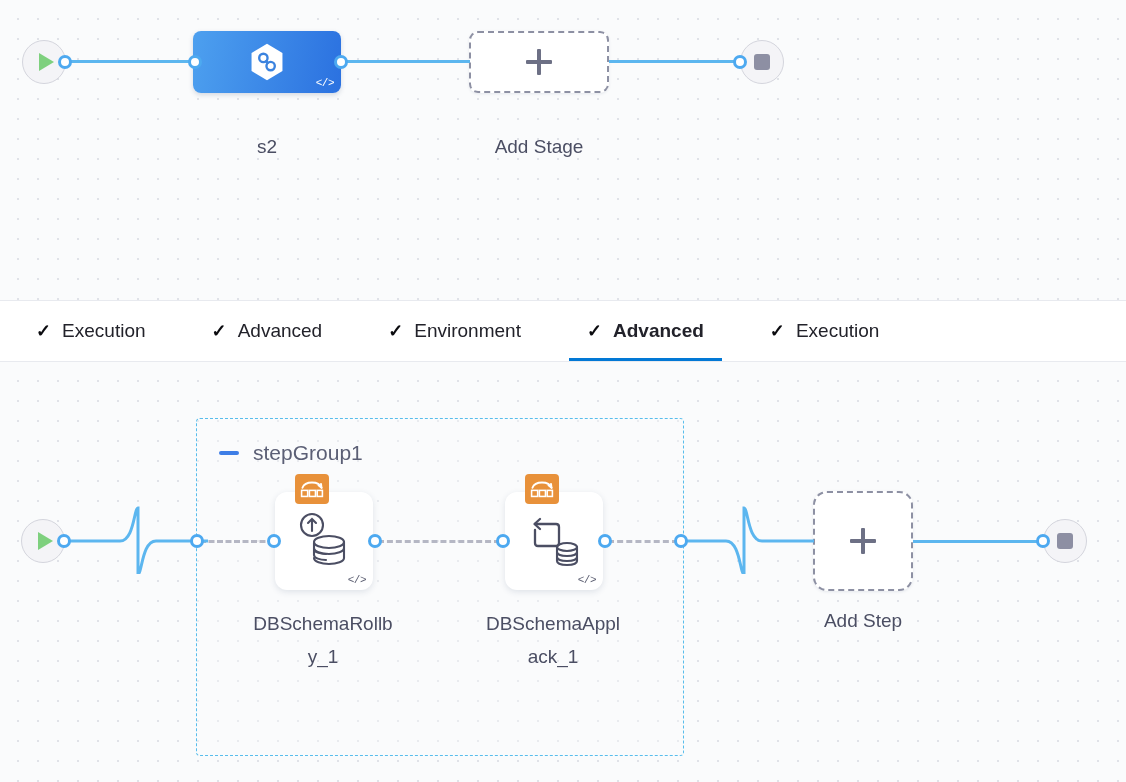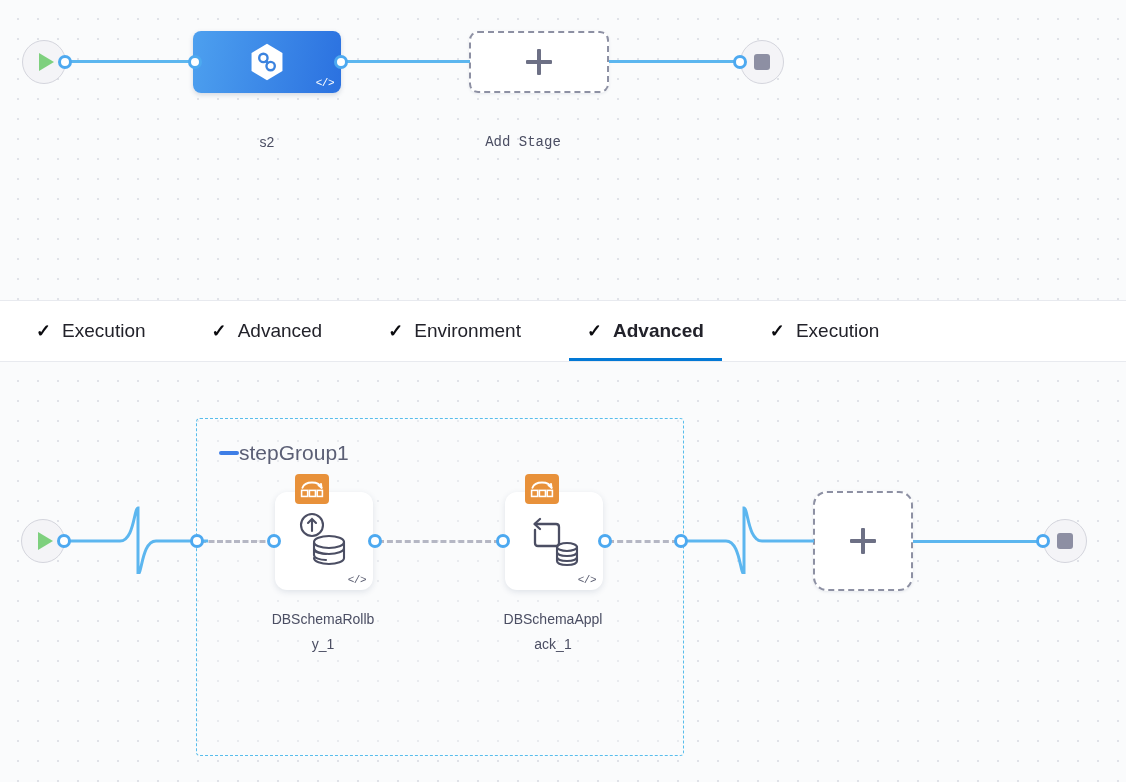--- a/index.html
+++ b/index.html
@@ -148,21 +148,21 @@
     background: #6d7085;
     border-radius: 1px;
   }
   .plus::before { left: 0; right: 0; top: 11px; height: 4px; }
   .plus::after  { top: 0; bottom: 0; left: 11px; width: 4px; }
 
   .node-label {
     position: absolute;
     text-align: center;
     color: #4b4e63;
-    font-size: 14px;
+    font-size: 19px;
     line-height: 1.75;
     white-space: pre-line;
   }
 
   
   .step-node {
     width: 98px; height: 98px;
     background: #ffffff;
     border-radius: 12px;
     box-shadow: 0 2px 6px rgba(40,60,100,.13);
@@ -181,21 +181,21 @@
   #step-group {
     position: absolute;
     border: 1.6px dashed #58bdec;
     border-radius: 4px;
     background: rgba(250,251,253,0.35);
     box-sizing: border-box;
   }
   #step-group-header {
     position: absolute;
     top: 22px; left: 22px;
-    display: flex; align-items: center; 
+    display: flex; align-items: center; gap: 14px;
   }
   .minus-icon {
     width: 20px; height: 4px;
     background: #3e7ee6;
     border-radius: 2px;
   }
   #step-group-title {
     color: #5b5f75;
     font-size: 21px;
   }
@@ -225,21 +225,21 @@
   </div>
   <div class="port" style="left:188px; top:55px;"></div>
   <div class="port" style="left:334px; top:55px;"></div>
   <div class="node-label" style="left:193px; top:130px; width:148px;">s2</div>
 
   <div class="link" style="left:344px; top:60px; width:126px;"></div>
 
   <div class="node add-node" style="left:469px; top:31px; width:140px; height:62px; border-radius:9px;">
     <div class="plus"></div>
   </div>
-  <div class="node-label" style="left:453px; top:130px; width:140px;font-family:Liberation Mono, monospace;">Add Stage</div>
+  <div class="node-label" style="left:469px; top:130px; width:140px;">Add Stage</div>
 
   <div class="link" style="left:609px; top:60px; width:136px;"></div>
   <div class="port" style="left:733px; top:55px;"></div>
   <div class="node terminal" style="left:740px; top:40px;">
     <div class="stop-sq"></div>
   </div>
 </div>
 
 <div id="tab-bar">
   <div class="tab">
@@ -347,19 +347,20 @@
   <div class="link dashed" style="left:608px; top:178px; width:70px;"></div>
   <div class="port" style="left:674px; top:172px;"></div>
 
   <svg style="position:absolute; left:682px; top:140px; width:132px; height:72px; z-index:2;" viewBox="0 0 132 72">
     <path d="M0 39 L44 39 C58 39 58 72 62 72 L62 6 C66 6 66 39 80 39 L132 39" fill="none" stroke="#5cb6ef" stroke-width="3" stroke-linecap="round"></path>
   </svg>
 
   <div class="node add-node" style="left:813px; top:129px; width:100px; height:100px; border-radius:14px;">
     <div class="plus"></div>
   </div>
+  <div class="node-label" style="left:793px; top:242px; width:140px;">Add Step</div>
 
   <div class="link" style="left:913px; top:178px; width:133px;"></div>
   <div class="port" style="left:1036px; top:172px;"></div>
   <div class="node terminal" style="left:1043px; top:157px;">
     <div class="stop-sq"></div>
   </div>
 </div>
 
 </body></html>

